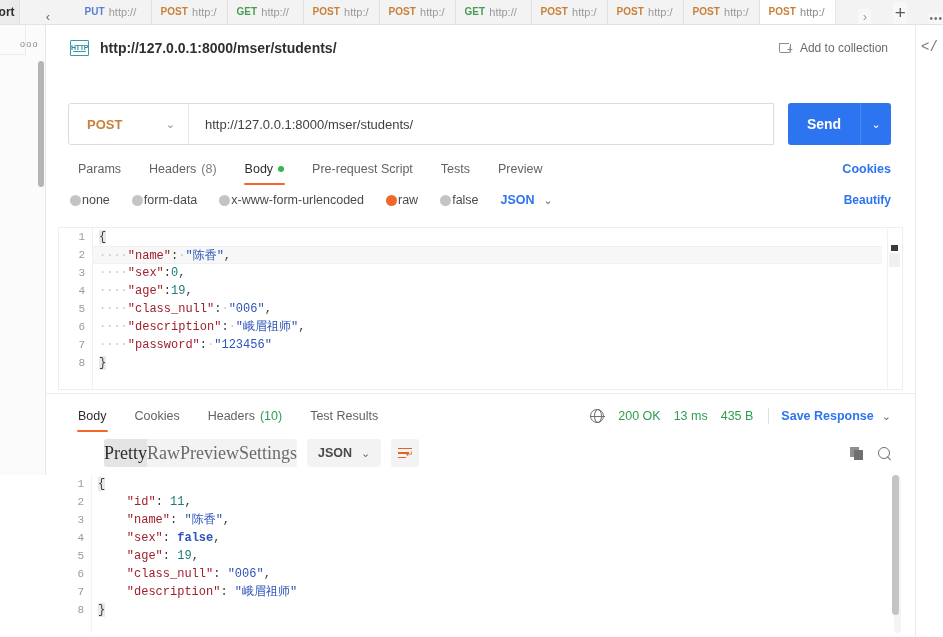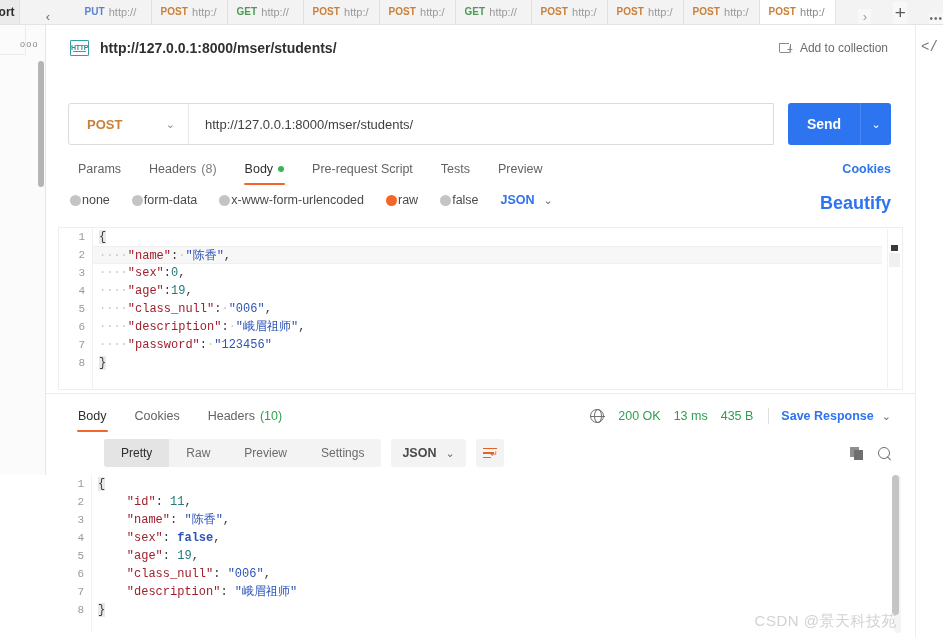--- a/index.html
+++ b/index.html
@@ -222,21 +222,21 @@
     display: inline-block;
   }
   .radio.sel { background: #f3662a; }
   .json-sel {
     display: flex; align-items: center; gap: 9px;
     font-size: 12.5px; font-weight: 700; color: #2d74f0;
   }
   .json-sel .caret { color: #6d6d6d; font-weight: 400; font-size: 11px; }
   .beautify {
     position: absolute; right: 24px; top: 168px;
-    font-size: 18px; font-weight: 700; color: #2d74f0;
+    font-size: 12px; font-weight: 700; color: #2d74f0;
   }
 
   
   .req-editor {
     position: absolute; left: 12px; top: 202px;
     width: 845px; height: 163px;
     border: 1px solid #eeeeee;
     background: #fff;
   }
   .gutter {
@@ -318,22 +318,22 @@
   .fmt-bar {
     position: absolute; left: 58px; top: 414px;
     display: flex; align-items: center; gap: 0;
     height: 28px;
   }
   .fmt-group {
     display: flex; align-items: stretch; height: 28px;
     background: #f3f3f3; border-radius: 3px; overflow: hidden;
   }
   .fmt {
-    padding: 0 17px; display: flex; align-items: center;
-    font-size: 12px; color: #6b6b6b;
+    padding: 0 0; display: flex; align-items: center;
+    font-size: 18px; color: #6b6b6b; font-family: Liberation Serif, serif;
   }
   .fmt.active { background: #e4e4e4; color: #2e2e2e; }
   .json-pill {
     margin-left: 10px; height: 28px; padding: 0 11px;
     background: #f3f3f3; border-radius: 3px;
     display: flex; align-items: center; gap: 9px;
     font-size: 12.5px; color: #4a4a4a; font-weight: 700;
   }
   .json-pill .caret { color: #6d6d6d; font-weight: 400; font-size: 11px; }
   .wrap-btn {
@@ -583,20 +583,23 @@
     <div class="resp-tabs" id="resp-tabs">
         <div class="rtab active">
           <span>Body</span>
         </div>
         <div class="rtab">
           <span>Cookies</span>
         </div>
         <div class="rtab">
           <span>Headers</span>
           <span style="color: rgb(47, 158, 79);">(10)</span>
+        </div>
+        <div class="rtab">
+          <span>Test Results</span>
         </div>
       </div>
 
     <div class="resp-meta">
       <span class="globe-icon"></span>
       <span class="meta-green">200 OK</span>
       <span class="meta-green">13 ms</span>
       <span class="meta-green">435 B</span>
       <span class="meta-sep"></span>
       <span class="save-resp">
@@ -649,15 +652,14 @@
           <div class="code-line"><span class="ws">    </span><span class="k">"age"</span><span class="p">: </span><span class="n">19</span><span class="p">,</span></div>
           <div class="code-line"><span class="ws">    </span><span class="k">"class_null"</span><span class="p">: </span><span class="s">"006"</span><span class="p">,</span></div>
           <div class="code-line"><span class="ws">    </span><span class="k">"description"</span><span class="p">: </span><span class="s">"峨眉祖师"</span></div>
           <div class="code-line"><span class="brace">}</span></div>
         </div>
       <div class="resp-scroll-track">
         <div class="resp-scroll-thumb"></div>
       </div>
     </div>
 
-    <div class="watermark">CSDN @景天科技苑</div>
   </div>
 </div>
 
 </body></html>

